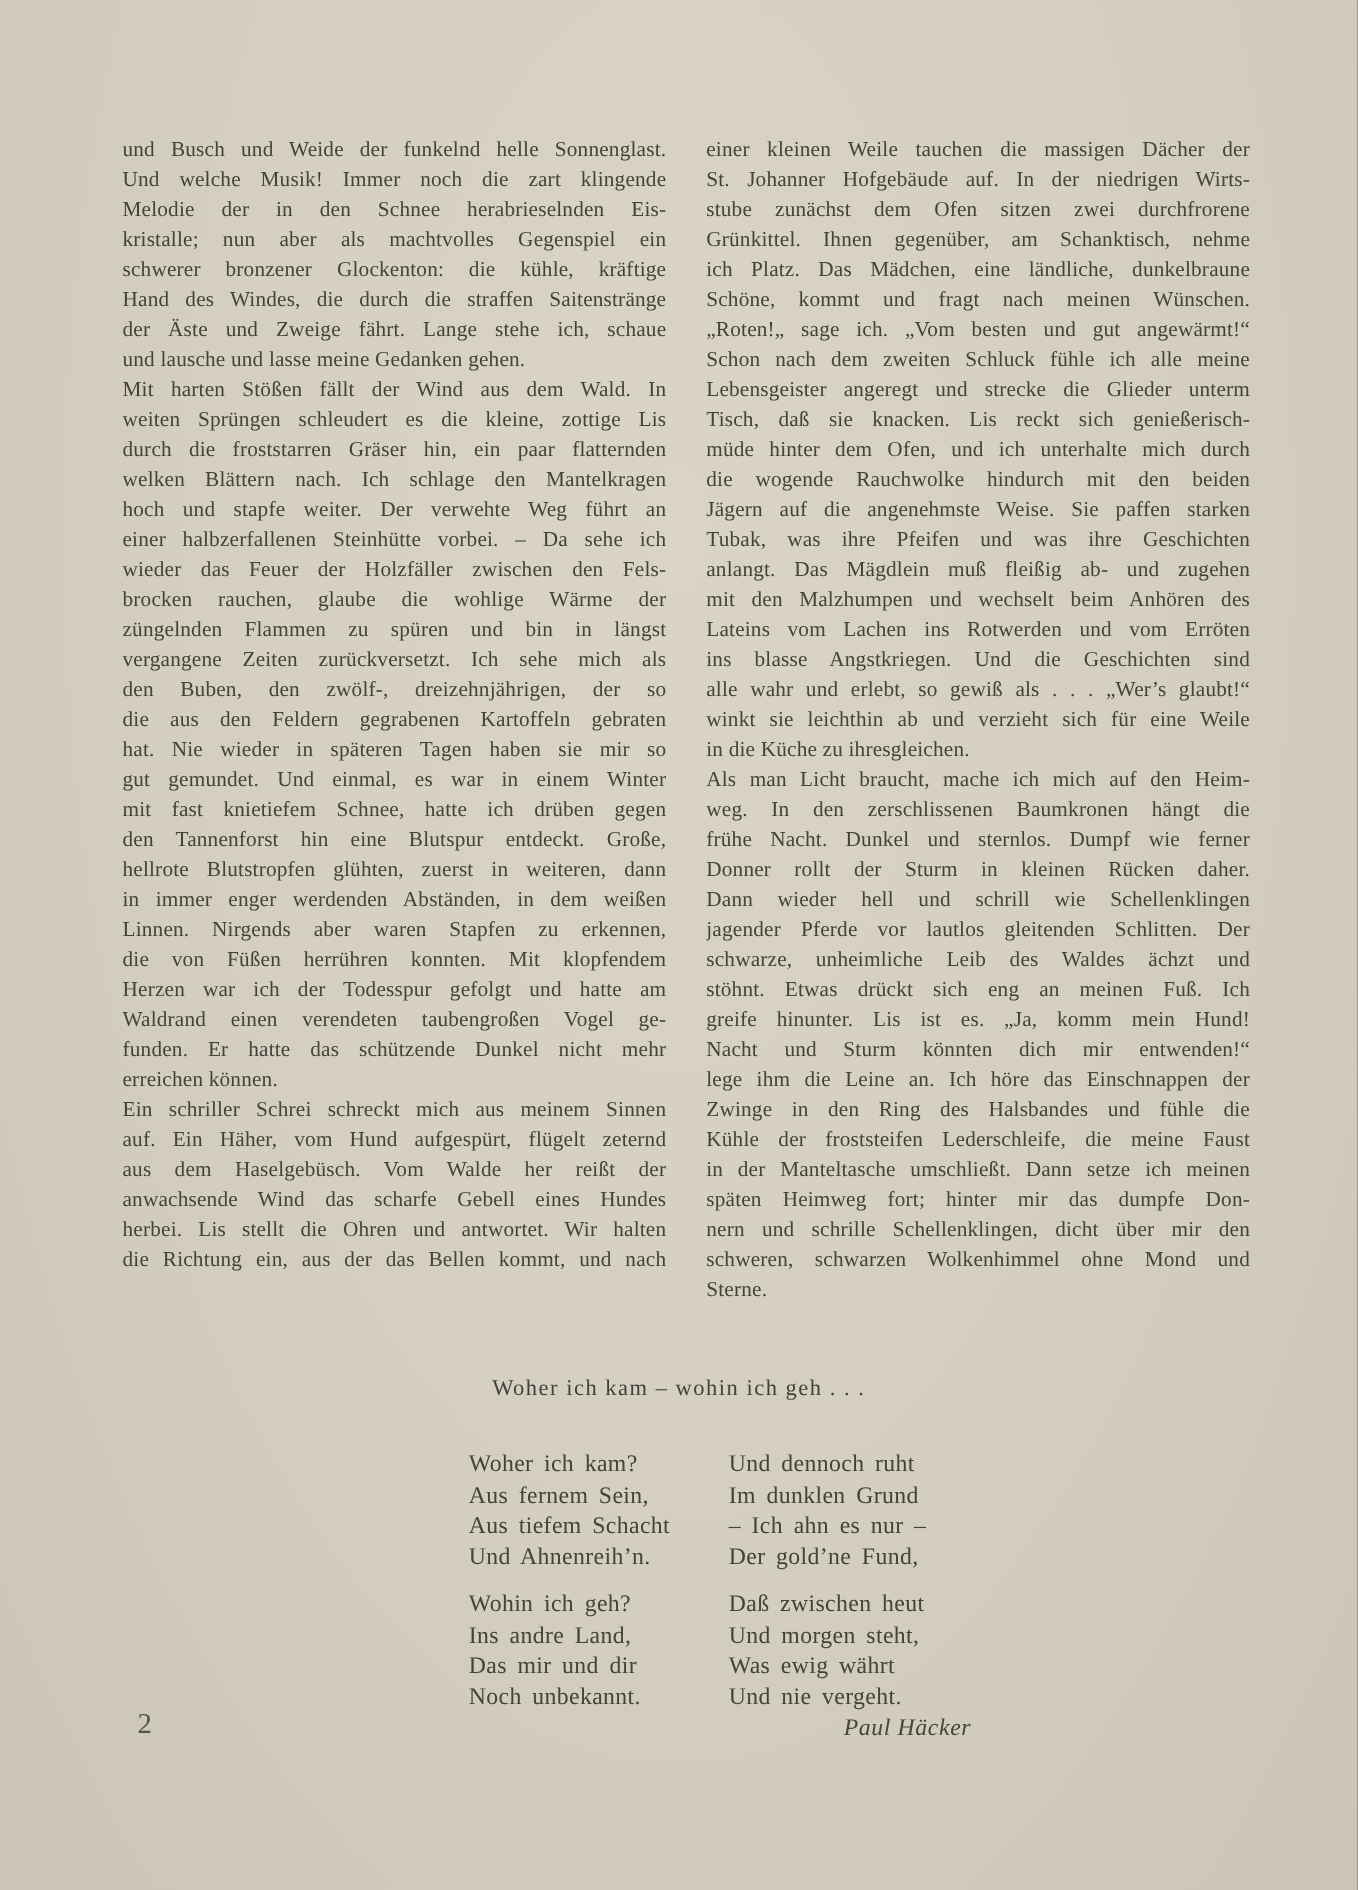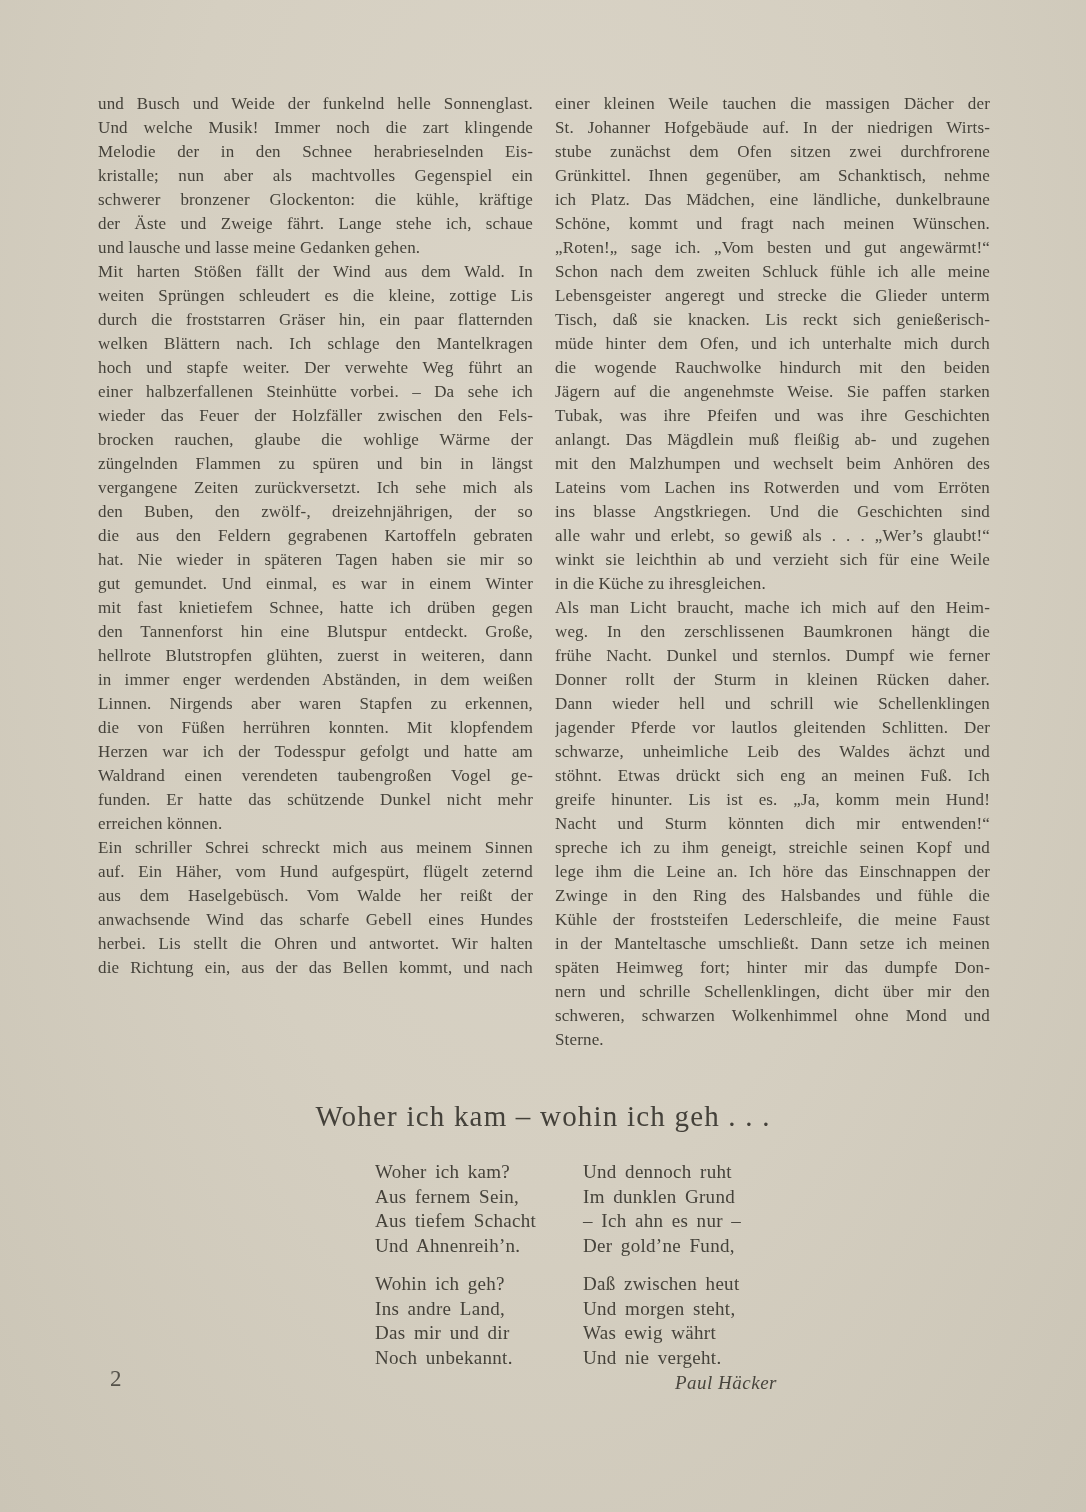--- a/index.html
+++ b/index.html
@@ -13,24 +13,24 @@
     height: 1512px;
     margin: 0 auto;
     background: radial-gradient(ellipse at 50% 28%, #dad4c7 0%, #d5cfc1 50%, #cbc5b6 100%);
     overflow: hidden;
     font-family: "Liberation Serif", "DejaVu Serif", serif;
     color: #45423a;
   }
   
   .article {
     position: absolute;
-    top: 92px;
+    top: 108px;
     left: 98px;
     display: flex;
-    gap: 22px;
+    gap: 32px;
     justify-content: flex-end;
   }
   .acol {
     width: 435px;
   }
   .tline {
     font-size: 17px;
     line-height: 24px;
     height: 24px;
     text-align: justify;
@@ -43,21 +43,21 @@
     text-align-last: left;
   }
   
   .poem-title {
     position: absolute;
     top: 1100px;
     left: 0;
     width: 1086px;
     margin: 0;
     text-align: center;
-    font-size: 29px;
+    font-size: 18px;
     font-weight: normal;
     letter-spacing: 1.2px;
     color: #44413a;
   }
   .poem-body {
     position: absolute;
     top: 1160px;
     left: 357px;
     display: flex;
     margin-left: 18px;
@@ -96,20 +96,21 @@
 
 <div class="page">
 
   <div class="article">
     <div class="acol">
         <div class="tline">und Busch und Weide der funkelnd helle Sonnenglast.</div>
         <div class="tline">Und welche Musik! Immer noch die zart klingende</div>
         <div class="tline">Melodie der in den Schnee herabrieselnden Eis-</div>
         <div class="tline">kristalle; nun aber als machtvolles Gegenspiel ein</div>
         <div class="tline">schwerer bronzener Glockenton: die kühle, kräftige</div>
+        <div class="tline">Hand des Windes, die durch die straffen Saitenstränge</div>
         <div class="tline">der Äste und Zweige fährt. Lange stehe ich, schaue</div>
         <div class="tline flush">und lausche und lasse meine Gedanken gehen.</div>
         <div class="tline">Mit harten Stößen fällt der Wind aus dem Wald. In</div>
         <div class="tline">weiten Sprüngen schleudert es die kleine, zottige Lis</div>
         <div class="tline">durch die froststarren Gräser hin, ein paar flatternden</div>
         <div class="tline">welken Blättern nach. Ich schlage den Mantelkragen</div>
         <div class="tline">hoch und stapfe weiter. Der verwehte Weg führt an</div>
         <div class="tline">einer halbzerfallenen Steinhütte vorbei. – Da sehe ich</div>
         <div class="tline">wieder das Feuer der Holzfäller zwischen den Fels-</div>
         <div class="tline">brocken rauchen, glaube die wohlige Wärme der</div>
@@ -161,21 +162,20 @@
         <div class="tline">Als man Licht braucht, mache ich mich auf den Heim-</div>
         <div class="tline">weg. In den zerschlissenen Baumkronen hängt die</div>
         <div class="tline">frühe Nacht. Dunkel und sternlos. Dumpf wie ferner</div>
         <div class="tline">Donner rollt der Sturm in kleinen Rücken daher.</div>
         <div class="tline">Dann wieder hell und schrill wie Schellenklingen</div>
         <div class="tline">jagender Pferde vor lautlos gleitenden Schlitten. Der</div>
         <div class="tline">schwarze, unheimliche Leib des Waldes ächzt und</div>
         <div class="tline">stöhnt. Etwas drückt sich eng an meinen Fuß. Ich</div>
         <div class="tline">greife hinunter. Lis ist es. „Ja, komm mein Hund!</div>
         <div class="tline">Nacht und Sturm könnten dich mir entwenden!“</div>
-        <div class="tline">spreche ich zu ihm geneigt, streichle seinen Kopf und</div>
         <div class="tline">lege ihm die Leine an. Ich höre das Einschnappen der</div>
         <div class="tline">Zwinge in den Ring des Halsbandes und fühle die</div>
         <div class="tline">Kühle der froststeifen Lederschleife, die meine Faust</div>
         <div class="tline">in der Manteltasche umschließt. Dann setze ich meinen</div>
         <div class="tline">späten Heimweg fort; hinter mir das dumpfe Don-</div>
         <div class="tline">nern und schrille Schellenklingen, dicht über mir den</div>
         <div class="tline">schweren, schwarzen Wolkenhimmel ohne Mond und</div>
         <div class="tline flush">Sterne.</div>
       </div>
   </div>

